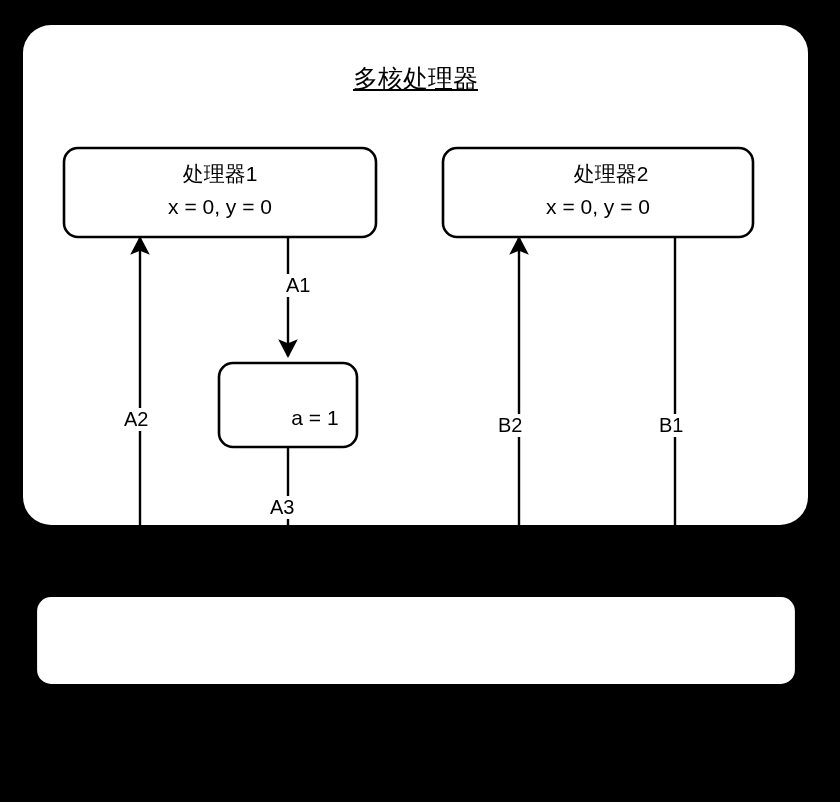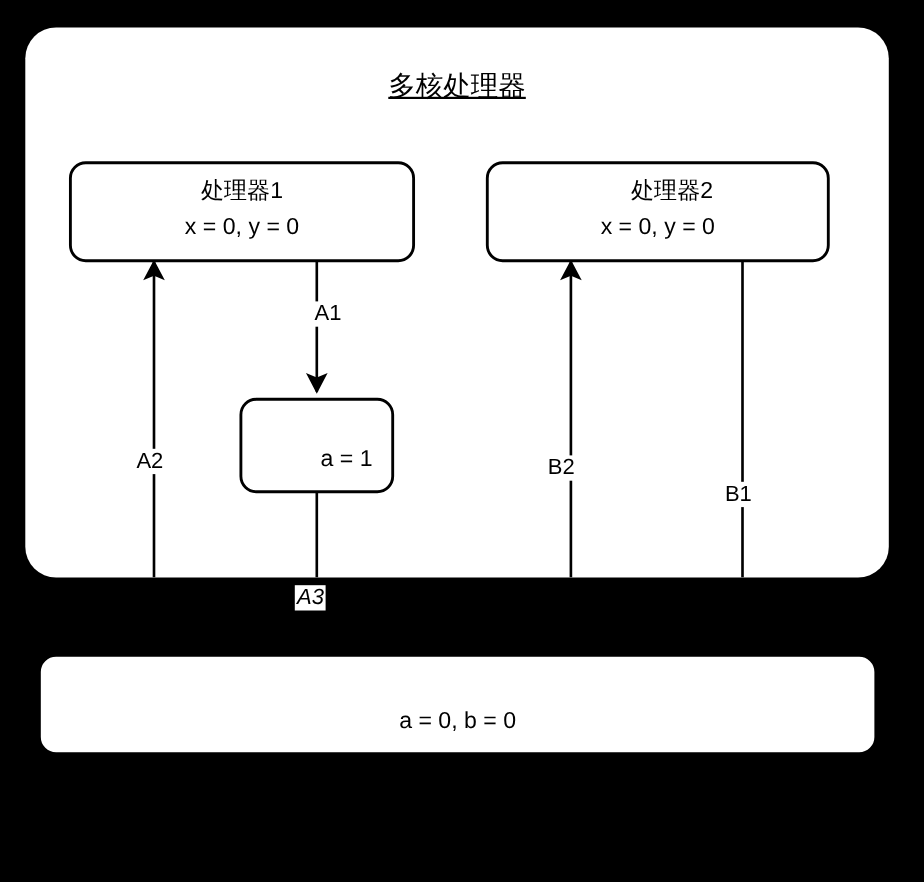--- a/index.html
+++ b/index.html
@@ -107,25 +107,24 @@
   <div class="box-label title-text" style="left:23px; top:62px; width:785px;">多核处理器</div>
 
   <div class="box-label node-text" style="left:64px; top:161px; width:312px;">处理器1</div>
   <div class="box-label node-text" style="left:64px; top:194px; width:312px;">x = 0, y = 0</div>
 
   <div class="box-label node-text" style="left:443px; top:161px; width:336px;">处理器2</div>
   <div class="box-label node-text" style="left:443px; top:194px; width:310px;">x = 0, y = 0</div>
 
   <div class="box-label node-text" style="left:219px; top:405px; width:138px;margin-left:27px;">a = 1</div>
 
-  <div class="box-label node-text" style="left:36px; top:643px; width:760px;">a = 0, b = 0</div>
 
   <div class="edge-label" style="left:284px; top:274px;">A1</div>
 
   <div class="edge-label" style="left:122px; top:408px;">A2</div>
 
-  <div class="edge-label" style="left:268px; top:532px;font-style:italic;">A3</div>
+  <div class="edge-label" style="left:268px; top:496px;">A3</div>
 
-  <div class="edge-label" style="left:657px; top:414px;margin-top:24px;">B1</div>
+  <div class="edge-label" style="left:657px; top:414px;">B1</div>
 
   <div class="edge-label" style="left:496px; top:414px;">B2</div>
 
 </div>
 
 </body></html>

